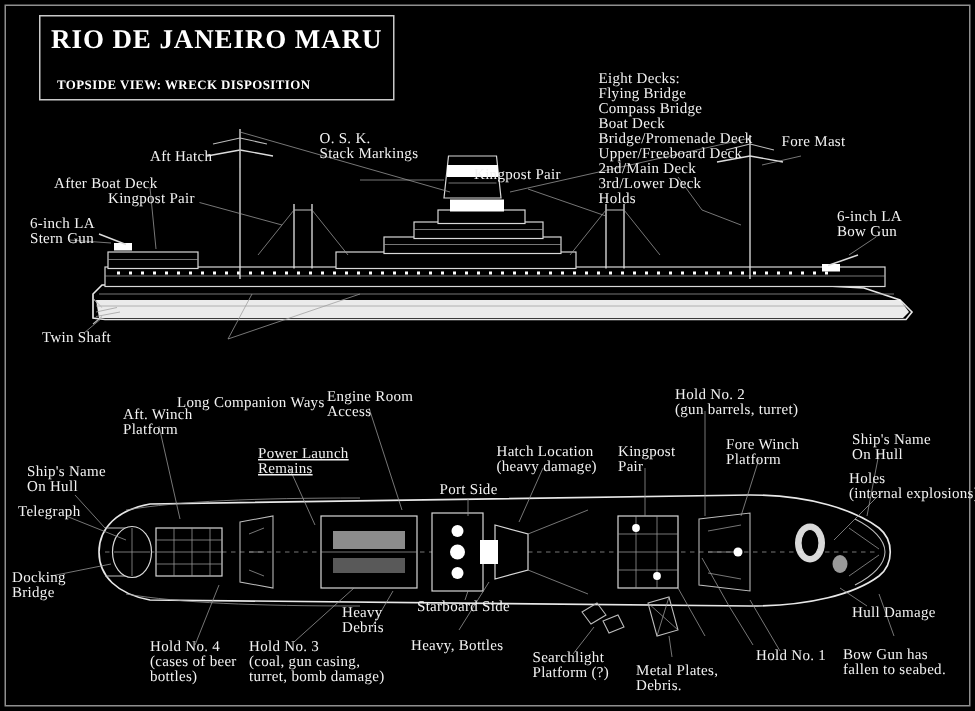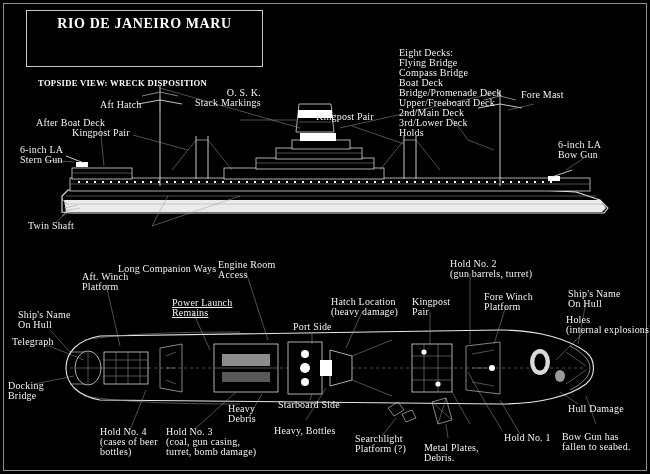--- a/index.html
+++ b/index.html
@@ -39,34 +39,34 @@
     position: absolute;
     left: 26px; top: 10px;
     width: 235px; height: 55px;
     border: 1px solid #c9c9c9;
     background: #000;
   }
   #title-main {
     position: absolute;
     left: 0; top: 5px; width: 100%;
     text-align: center;
-    font-size: 14px;
+    font-size: 18px;
     font-weight: bold;
     letter-spacing: 0.6px;
     font-family: "Liberation Serif", serif;
   }
   #title-sub1, #title-sub2 {
     position: absolute;
     left: 11px;
     font-size: 8.6px;
     font-weight: bold;
     letter-spacing: 0.3px;
   }
   #title-sub1 { top: 28px; }
-  #title-sub2 { top: 40px; margin-top: 27px; }
+  #title-sub2 { top: 40px; }
 
   
   svg.draw {
     position: absolute;
     left: 0; top: 0;
     width: 650px; height: 474px;
     overflow: visible;
   }
   .ln { stroke: #bdbdbd; stroke-width: 0.7; fill: none; }
   .ln2 { stroke: #dcdcdc; stroke-width: 0.9; fill: none; }
@@ -333,21 +333,21 @@
       <path class="thin" d="M448,438 L446,424"></path>
       <path class="thin" d="M520,434 L500,400"></path>
       <path class="thin" d="M578,404 L560,392"></path>
       <path class="thin" d="M596,424 L586,396"></path>
     </g>
   </svg>
 
   <div class="lbl" style="left:36px; top:118px;">After Boat Deck</div>
   <div class="lbl" style="left:100px; top:100px;">Aft Hatch</div>
   <div class="lbl" style="left:72px; top:128px;">Kingpost Pair</div>
-  <div class="lbl" style="left:195px; top:88px;text-align:right;">O. S. K.
+  <div class="lbl" style="left:213px; top:88px;">O. S. K.
 Stack Markings</div>
   <div class="lbl" style="left:316px; top:112px;">Kingpost Pair</div>
   <div class="lbl" style="left:399px; top:48px;">Eight Decks:
 Flying Bridge
 Compass Bridge
 Boat Deck
 Bridge/Promenade Deck
 Upper/Freeboard Deck
 2nd/Main Deck
 3rd/Lower Deck

